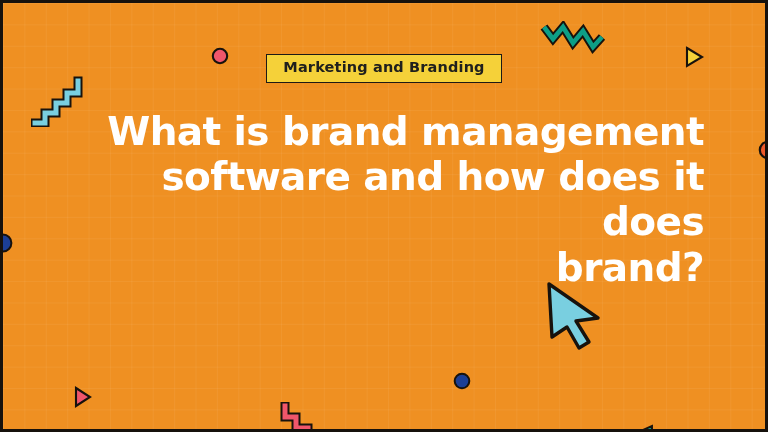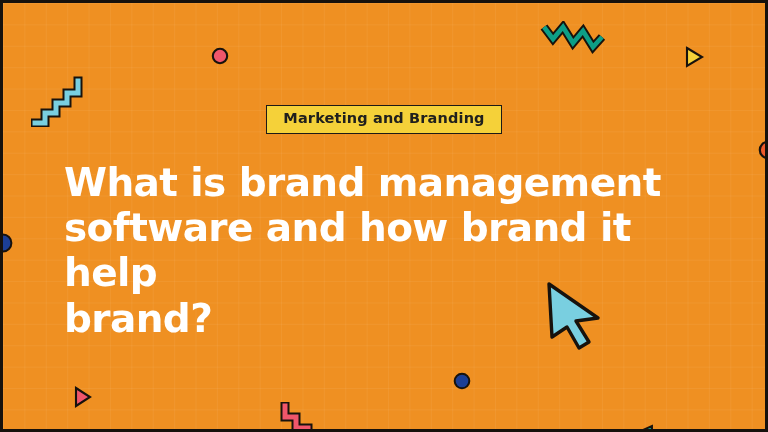--- a/index.html
+++ b/index.html
@@ -33,35 +33,35 @@
   }
   .content {
     position: absolute;
     inset: 0;
     display: flex;
     flex-direction: column;
     align-items: center;
     z-index: 20;
   }
   .badge {
-    margin-top: 102px;
+    margin-top: 51px;
     background: #f5d139;
     border: 1.6px solid #1d1a16;
     color: #20201d;
     font-size: 14.5px;
     font-weight: 700;
     letter-spacing: 0.15px;
     padding: 5px 16px 6px 16px;
     line-height: 1.1;
     white-space: nowrap;
   }
   .headline {
     margin-top: 26px;
     width: 640px;
-    text-align: left;
+    text-align: right;
     color: #ffffff;
     font-size: 39px;
     font-weight: 800;
     line-height: 1.16;
     letter-spacing: -0.6px;
     text-rendering: optimizeLegibility;
   }
   .headline .ln { display: block; }
 </style>
 </head>
@@ -117,18 +117,18 @@
   <svg class="deco" style="left:629px; top:418px;" width="24" height="18" viewBox="0 0 24 18">
     <polygon points="4,12 20,5 20,14" fill="#0d9e86" stroke="#17120d" stroke-width="1.9" stroke-linejoin="miter"></polygon>
   </svg>
 
   <div class="content">
 
     <div class="badge">Marketing and Branding</div>
 
     <div class="headline">
       <span class="ln">What is brand management</span>
-      <span class="ln">software and how brand it help</span>
+      <span class="ln">software and how does it does</span>
       <span class="ln">brand?</span>
     </div>
 
   </div>
 </div>
 
 </body></html>

